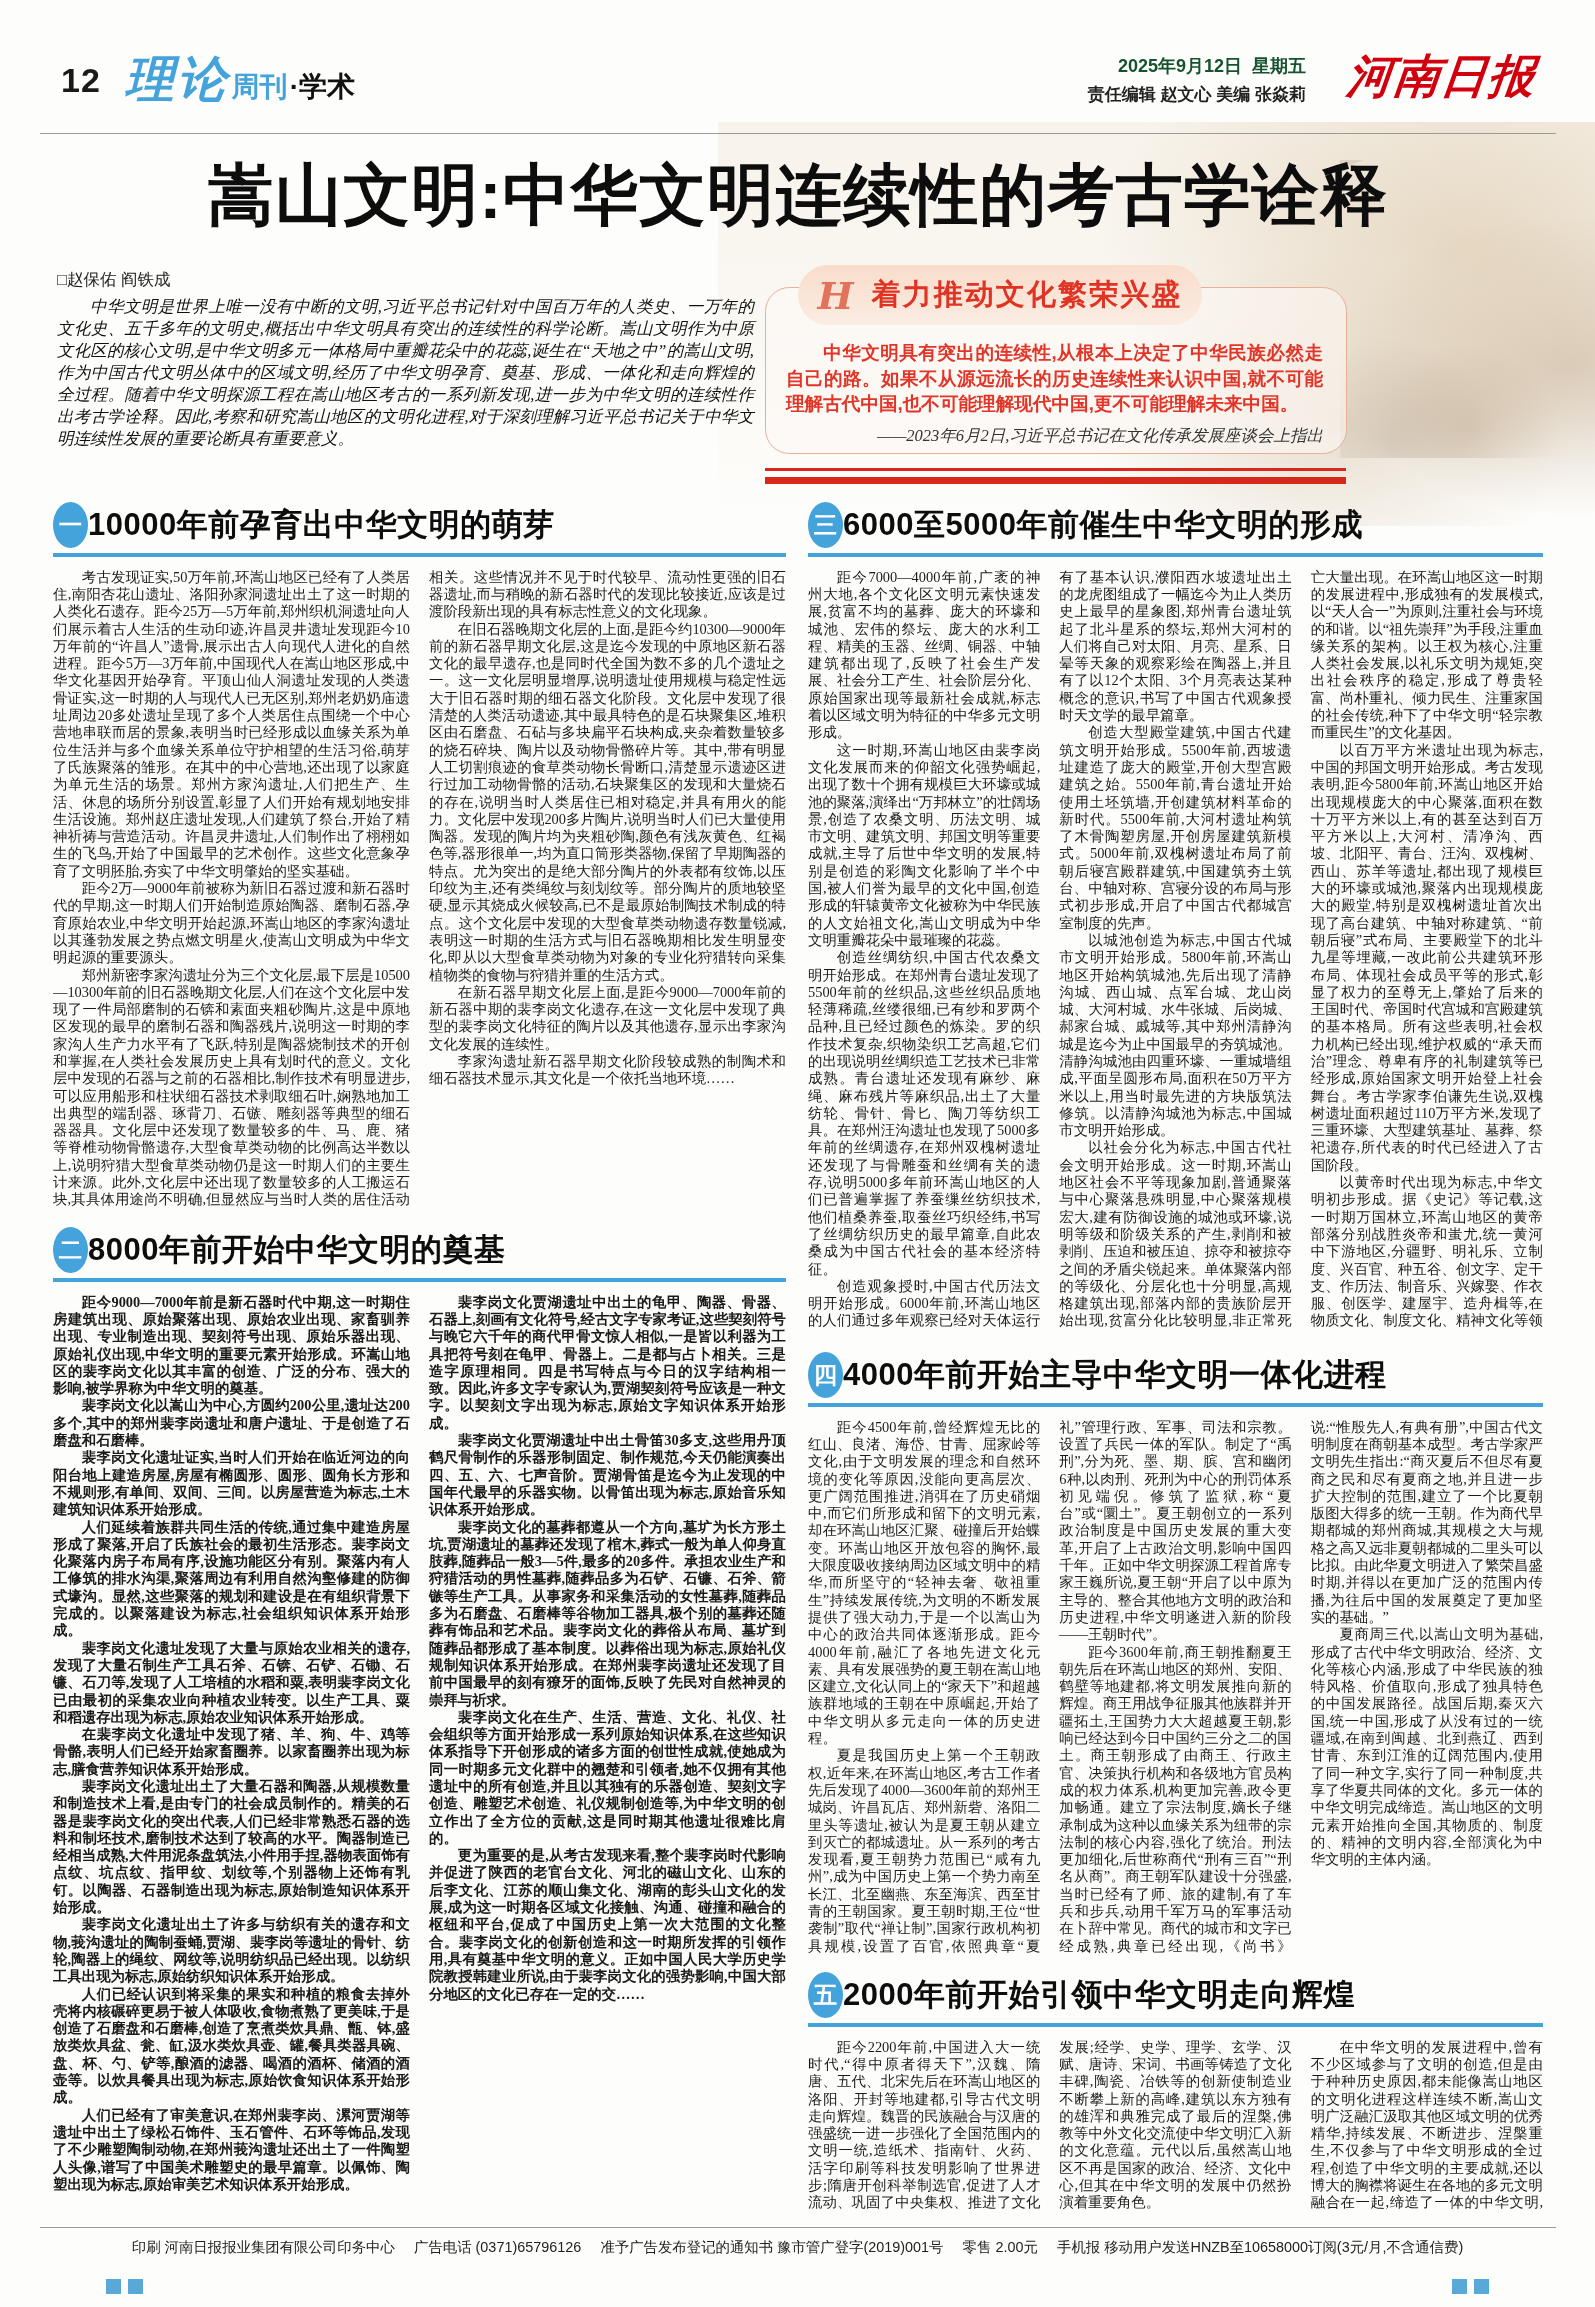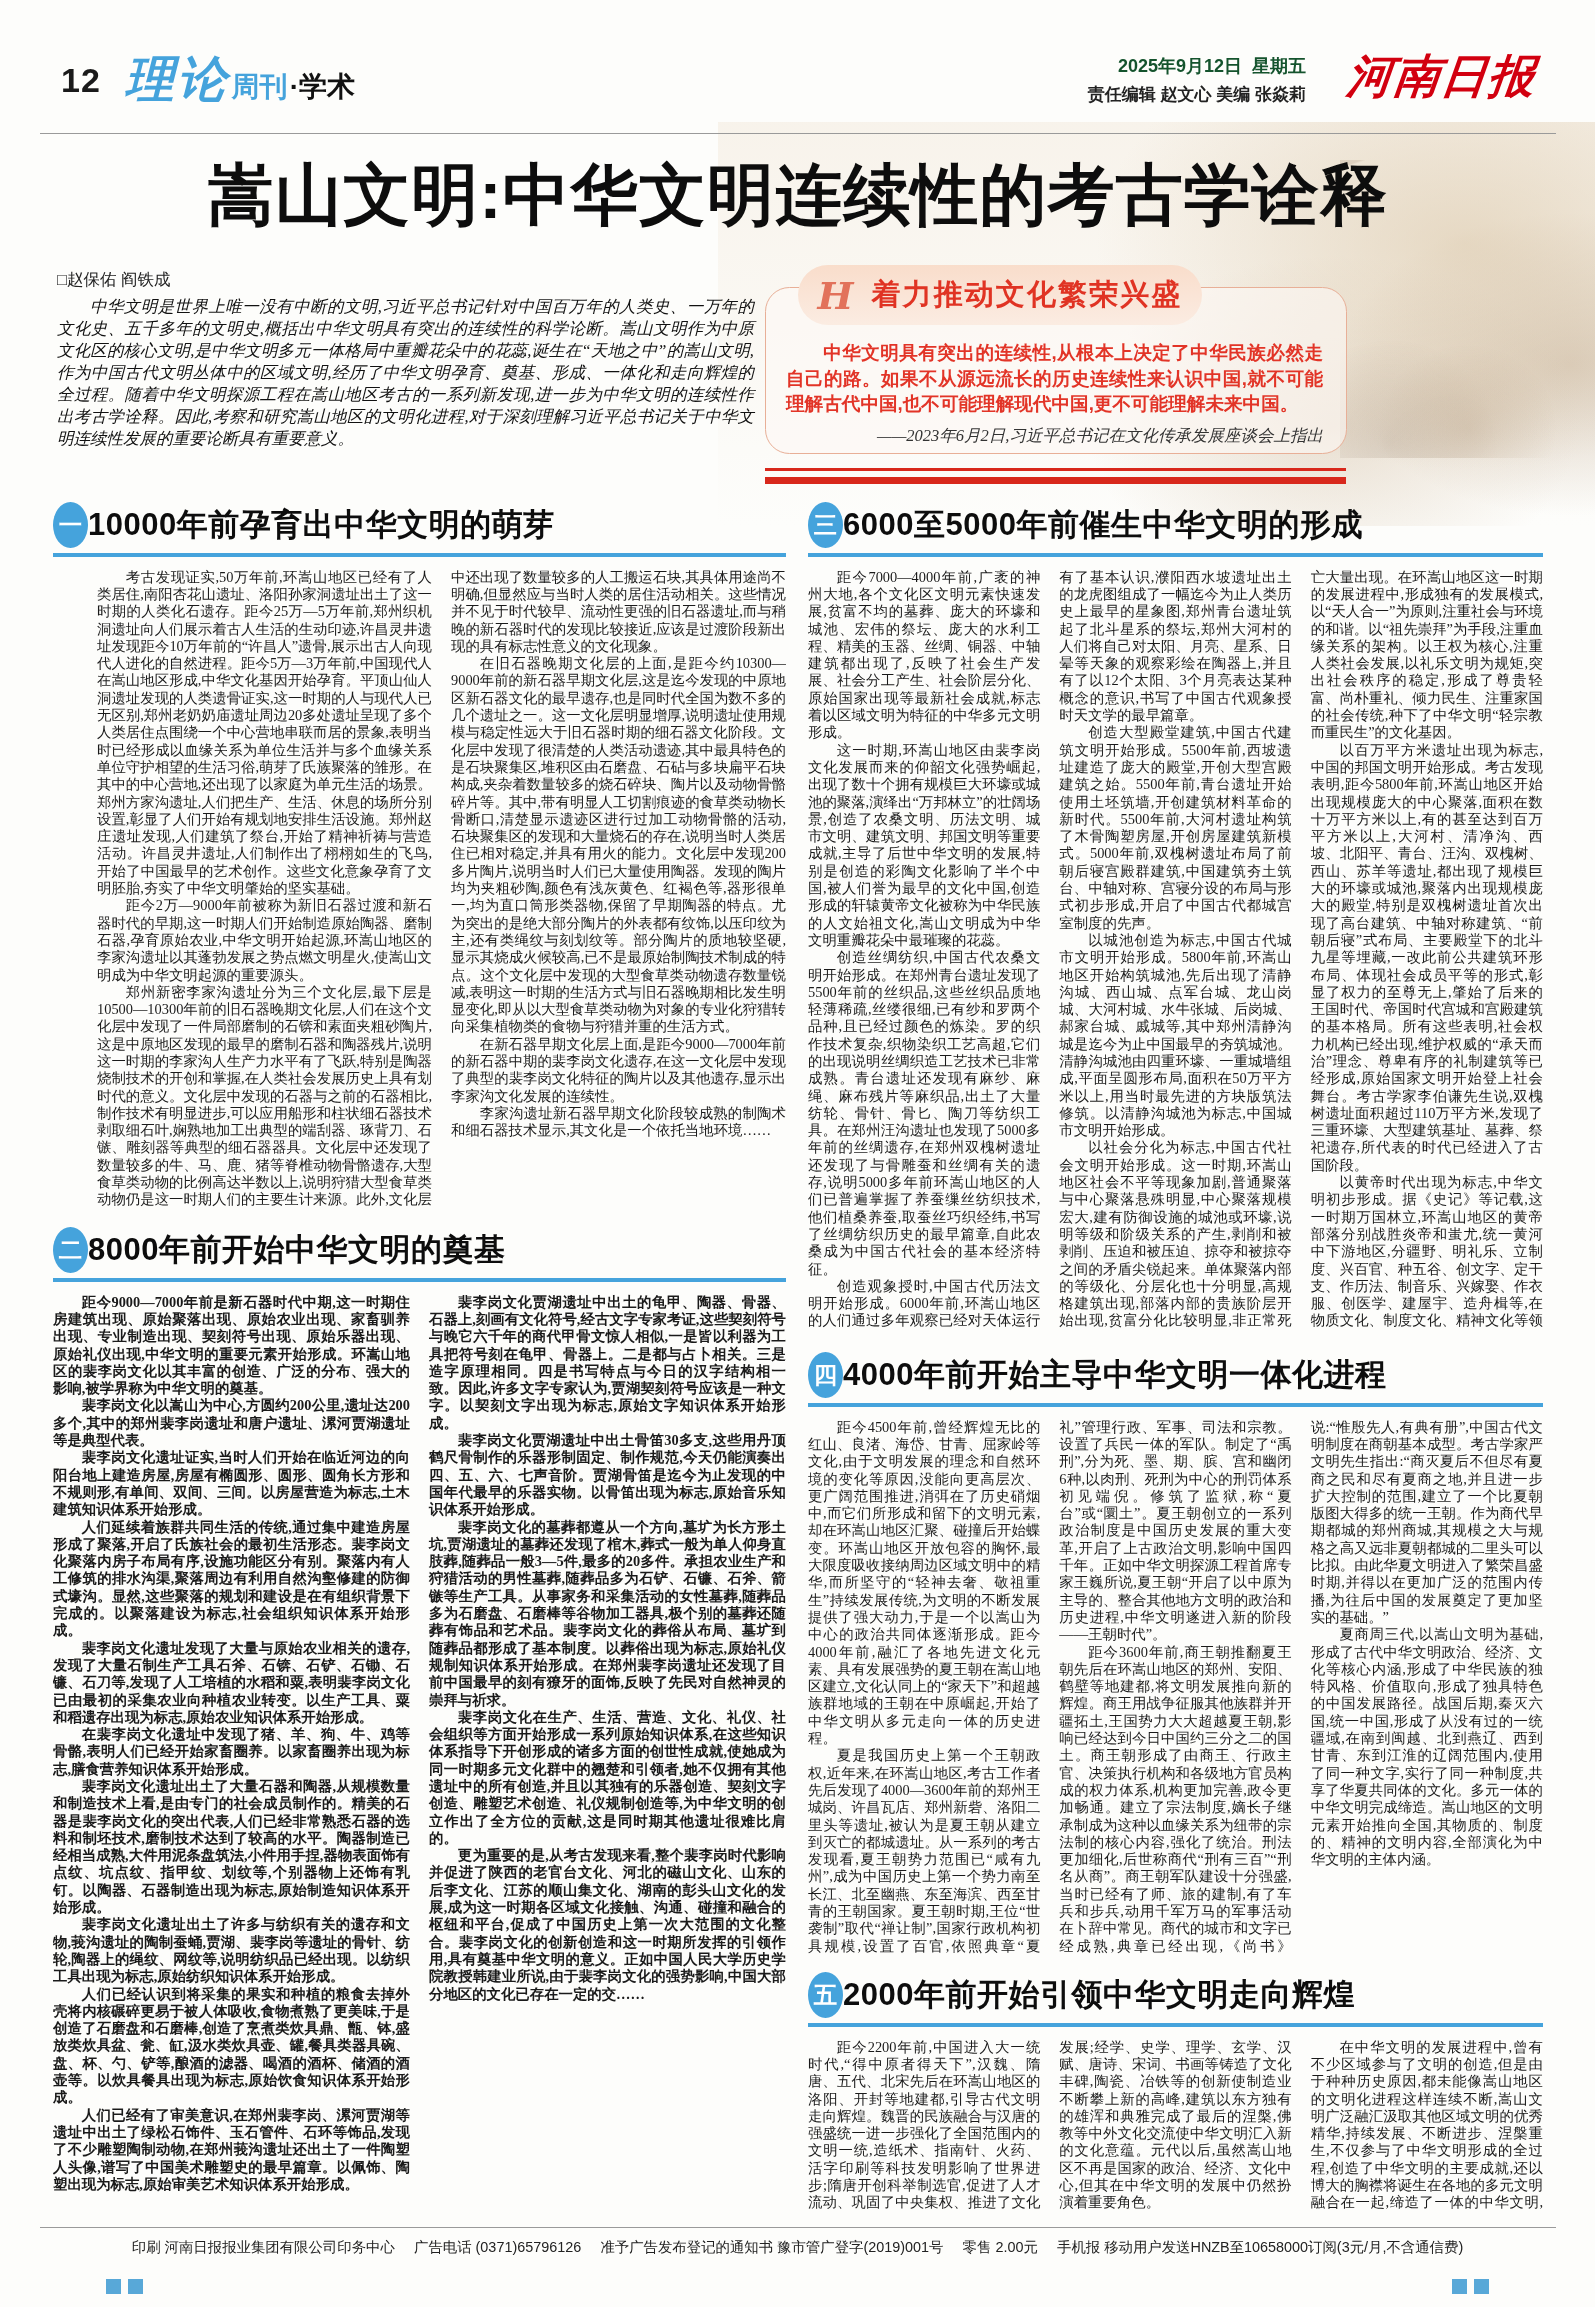--- a/index.html
+++ b/index.html
@@ -125,38 +125,38 @@
 <div class="qattr">——2023年6月2日,习近平总书记在文化传承发展座谈会上指出</div>
 <div class="qrule1"></div>
 <div class="qrule2"></div>
 
 <section class="sec" id="sec0">
     <div class="head">
       <span class="badge">一</span>
       <h2 class="title" style="margin: 0px;">10000年前孕育出中华文明的萌芽</h2>
     </div>
     <div class="rule"></div>
-    <div class="cols" style="column-count: 2; margin-left: 44px;">
+    <div class="cols" style="column-count: 2;">
       <p>考古发现证实,50万年前,环嵩山地区已经有了人类居住,南阳杏花山遗址、洛阳孙家洞遗址出土了这一时期的人类化石遗存。距今25万—5万年前,郑州织机洞遗址向人们展示着古人生活的生动印迹,许昌灵井遗址发现距今10万年前的“许昌人”遗骨,展示出古人向现代人进化的自然进程。距今5万—3万年前,中国现代人在嵩山地区形成,中华文化基因开始孕育。平顶山仙人洞遗址发现的人类遗骨证实,这一时期的人与现代人已无区别,郑州老奶奶庙遗址周边20多处遗址呈现了多个人类居住点围绕一个中心营地串联而居的景象,表明当时已经形成以血缘关系为单位生活并与多个血缘关系单位守护相望的生活习俗,萌芽了氏族聚落的雏形。在其中的中心营地,还出现了以家庭为单元生活的场景。郑州方家沟遗址,人们把生产、生活、休息的场所分别设置,彰显了人们开始有规划地安排生活设施。郑州赵庄遗址发现,人们建筑了祭台,开始了精神祈祷与营造活动。许昌灵井遗址,人们制作出了栩栩如生的飞鸟,开始了中国最早的艺术创作。这些文化意象孕育了文明胚胎,夯实了中华文明肇始的坚实基础。</p>
       <p>距今2万—9000年前被称为新旧石器过渡和新石器时代的早期,这一时期人们开始制造原始陶器、磨制石器,孕育原始农业,中华文明开始起源,环嵩山地区的李家沟遗址以其蓬勃发展之势点燃文明星火,使嵩山文明成为中华文明起源的重要源头。</p>
       <p>郑州新密李家沟遗址分为三个文化层,最下层是10500—10300年前的旧石器晚期文化层,人们在这个文化层中发现了一件局部磨制的石锛和素面夹粗砂陶片,这是中原地区发现的最早的磨制石器和陶器残片,说明这一时期的李家沟人生产力水平有了飞跃,特别是陶器烧制技术的开创和掌握,在人类社会发展历史上具有划时代的意义。文化层中发现的石器与之前的石器相比,制作技术有明显进步,可以应用船形和柱状细石器技术剥取细石叶,娴熟地加工出典型的端刮器、琢背刀、石镞、雕刻器等典型的细石器器具。文化层中还发现了数量较多的牛、马、鹿、猪等脊椎动物骨骼遗存,大型食草类动物的比例高达半数以上,说明狩猎大型食草类动物仍是这一时期人们的主要生计来源。此外,文化层中还出现了数量较多的人工搬运石块,其具体用途尚不明确,但显然应与当时人类的居住活动相关。这些情况并不见于时代较早、流动性更强的旧石器遗址,而与稍晚的新石器时代的发现比较接近,应该是过渡阶段新出现的具有标志性意义的文化现象。</p>
       <p>在旧石器晚期文化层的上面,是距今约10300—9000年前的新石器早期文化层,这是迄今发现的中原地区新石器文化的最早遗存,也是同时代全国为数不多的几个遗址之一。这一文化层明显增厚,说明遗址使用规模与稳定性远大于旧石器时期的细石器文化阶段。文化层中发现了很清楚的人类活动遗迹,其中最具特色的是石块聚集区,堆积区由石磨盘、石砧与多块扁平石块构成,夹杂着数量较多的烧石碎块、陶片以及动物骨骼碎片等。其中,带有明显人工切割痕迹的食草类动物长骨断口,清楚显示遗迹区进行过加工动物骨骼的活动,石块聚集区的发现和大量烧石的存在,说明当时人类居住已相对稳定,并具有用火的能力。文化层中发现200多片陶片,说明当时人们已大量使用陶器。发现的陶片均为夹粗砂陶,颜色有浅灰黄色、红褐色等,器形很单一,均为直口筒形类器物,保留了早期陶器的特点。尤为突出的是绝大部分陶片的外表都有纹饰,以压印纹为主,还有类绳纹与刻划纹等。部分陶片的质地较坚硬,显示其烧成火候较高,已不是最原始制陶技术制成的特点。这个文化层中发现的大型食草类动物遗存数量锐减,表明这一时期的生活方式与旧石器晚期相比发生明显变化,即从以大型食草类动物为对象的专业化狩猎转向采集植物类的食物与狩猎并重的生活方式。</p>
       <p>在新石器早期文化层上面,是距今9000—7000年前的新石器中期的裴李岗文化遗存,在这一文化层中发现了典型的裴李岗文化特征的陶片以及其他遗存,显示出李家沟文化发展的连续性。</p>
       <p>李家沟遗址新石器早期文化阶段较成熟的制陶术和细石器技术显示,其文化是一个依托当地环境……</p>
     </div>
   </section>
 <section class="sec" id="sec1">
     <div class="head">
       <span class="badge">二</span>
       <h2 class="title" style="margin: 0px;">8000年前开始中华文明的奠基</h2>
     </div>
     <div class="rule"></div>
     <div class="cols" style="column-count: 2; font-weight: bold;">
       <p>距今9000—7000年前是新石器时代中期,这一时期住房建筑出现、原始聚落出现、原始农业出现、家畜驯养出现、专业制造出现、契刻符号出现、原始乐器出现、原始礼仪出现,中华文明的重要元素开始形成。环嵩山地区的裴李岗文化以其丰富的创造、广泛的分布、强大的影响,被学界称为中华文明的奠基。</p>
-      <p>裴李岗文化以嵩山为中心,方圆约200公里,遗址达200多个,其中的郑州裴李岗遗址和唐户遗址、漯河贾湖遗址等是典型代表。</p>
+      <p>裴李岗文化以嵩山为中心,方圆约200公里,遗址达200多个,其中的郑州裴李岗遗址和唐户遗址、于是创造了石磨盘和石磨棒。</p>
       <p>裴李岗文化遗址证实,当时人们开始在临近河边的向阳台地上建造房屋,房屋有椭圆形、圆形、圆角长方形和不规则形,有单间、双间、三间。以房屋营造为标志,土木建筑知识体系开始形成。</p>
       <p>人们延续着族群共同生活的传统,通过集中建造房屋形成了聚落,开启了氏族社会的最初生活形态。裴李岗文化聚落内房子布局有序,设施功能区分有别。聚落内有人工修筑的排水沟渠,聚落周边有利用自然沟壑修建的防御式壕沟。显然,这些聚落的规划和建设是在有组织背景下完成的。以聚落建设为标志,社会组织知识体系开始形成。</p>
       <p>裴李岗文化遗址发现了大量与原始农业相关的遗存,发现了大量石制生产工具石斧、石锛、石铲、石锄、石镰、石刀等,发现了人工培植的水稻和粟,表明裴李岗文化已由最初的采集农业向种植农业转变。以生产工具、粟和稻遗存出现为标志,原始农业知识体系开始形成。</p>
       <p>在裴李岗文化遗址中发现了猪、羊、狗、牛、鸡等骨骼,表明人们已经开始家畜圈养。以家畜圈养出现为标志,膳食营养知识体系开始形成。</p>
       <p>裴李岗文化遗址出土了大量石器和陶器,从规模数量和制造技术上看,是由专门的社会成员制作的。精美的石器是裴李岗文化的突出代表,人们已经非常熟悉石器的选料和制坯技术,磨制技术达到了较高的水平。陶器制造已经相当成熟,大件用泥条盘筑法,小件用手捏,器物表面饰有点纹、坑点纹、指甲纹、划纹等,个别器物上还饰有乳钉。以陶器、石器制造出现为标志,原始制造知识体系开始形成。</p>
       <p>裴李岗文化遗址出土了许多与纺织有关的遗存和文物,莪沟遗址的陶制蚕蛹,贾湖、裴李岗等遗址的骨针、纺轮,陶器上的绳纹、网纹等,说明纺织品已经出现。以纺织工具出现为标志,原始纺织知识体系开始形成。</p>
       <p>人们已经认识到将采集的果实和种植的粮食去掉外壳将内核碾碎更易于被人体吸收,食物煮熟了更美味,于是创造了石磨盘和石磨棒,创造了烹煮类炊具鼎、甑、钵,盛放类炊具盆、瓮、缸,汲水类炊具壶、罐,餐具类器具碗、盘、杯、勺、铲等,酿酒的滤器、喝酒的酒杯、储酒的酒壶等。以炊具餐具出现为标志,原始饮食知识体系开始形成。</p>
       <p>人们已经有了审美意识,在郑州裴李岗、漯河贾湖等遗址中出土了绿松石饰件、玉石管件、石环等饰品,发现了不少雕塑陶制动物,在郑州莪沟遗址还出土了一件陶塑人头像,谱写了中国美术雕塑史的最早篇章。以佩饰、陶塑出现为标志,原始审美艺术知识体系开始形成。</p>
       <p>裴李岗文化贾湖遗址中出土的龟甲、陶器、骨器、石器上,刻画有文化符号,经古文字专家考证,这些契刻符号与晚它六千年的商代甲骨文惊人相似,一是皆以利器为工具把符号刻在龟甲、骨器上。二是都与占卜相关。三是造字原理相同。四是书写特点与今日的汉字结构相一致。因此,许多文字专家认为,贾湖契刻符号应该是一种文字。以契刻文字出现为标志,原始文字知识体系开始形成。</p>
       <p>裴李岗文化贾湖遗址中出土骨笛30多支,这些用丹顶鹤尺骨制作的乐器形制固定、制作规范,今天仍能演奏出四、五、六、七声音阶。贾湖骨笛是迄今为止发现的中国年代最早的乐器实物。以骨笛出现为标志,原始音乐知识体系开始形成。</p>

